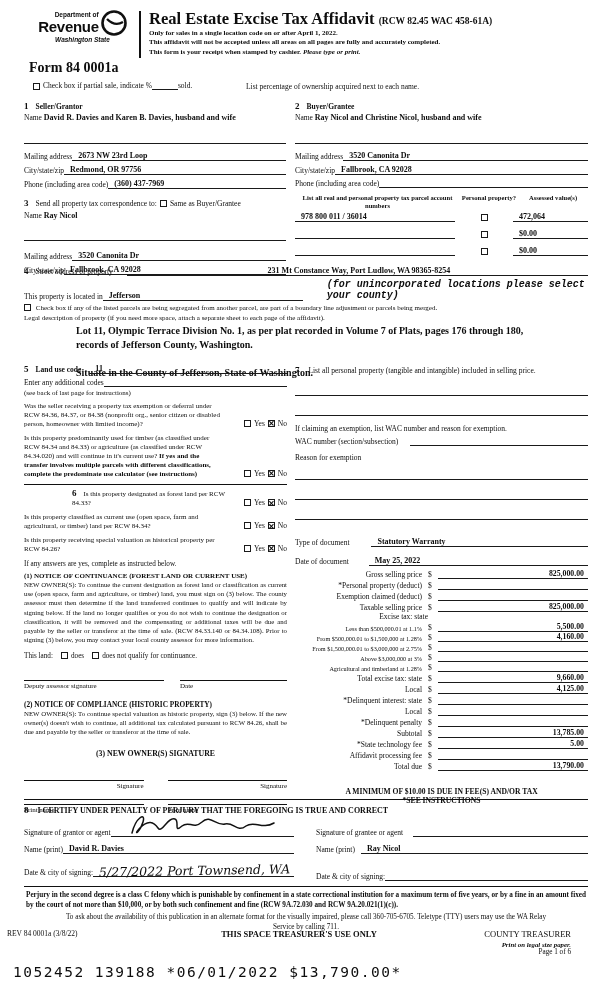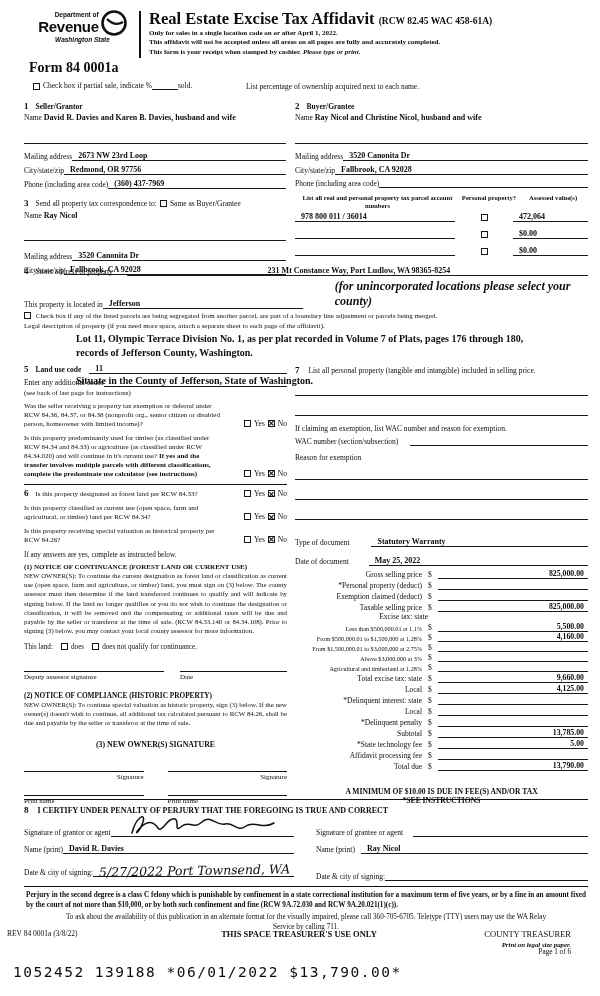--- a/index.html
+++ b/index.html
@@ -162,21 +162,21 @@
 
   <div class="abs" style="left:24px; top:266px; width:564px;">
     <div class="r">
       <span class="secno">4</span>
       <span class="lbl">Street address of property</span>
       <span class="u" style="margin-left:14px;text-align:center;"><span class="val">231 Mt Constance Way, Port Ludlow, WA  98365-8254</span></span>
     </div>
     <div class="r" style="margin-top:3px;">
       <span class="lbl">This property is located in</span>
       <span class="u noflex" style="width:200px;"><span class="val">Jefferson</span></span>
-      <span class="b i" style="font-size:12px; margin-left:32px;">(for unincorporated locations please select your county)</span>
+      <span class="b i" style="font-size:10px; margin-left:24px;font-family:Liberation Mono, monospace;">(for unincorporated locations please select your county)</span>
     </div>
     <div style="margin-top:3px; font-size:7px;">
       <span class="cb" style="margin-left:0;"></span>
       <span>Check box if any of the listed parcels are being segregated from another parcel, are part of a boundary line adjustment or parcels being merged.</span>
     </div>
     <div style="margin-top:2px; font-size:7px;">Legal description of property (if you need more space, attach a separate sheet to each page of the affidavit).</div>
     <div class="b" style="margin:2px 40px 0 52px; font-size:10px; line-height:1.35;">Lot 11, Olympic Terrace Division No. 1, as per plat recorded in Volume 7 of Plats, pages 176 through 180, records of Jefferson County, Washington.</div>
     <div class="b" style="margin:16px 0 0 52px; font-size:10px;">Situate in the County of Jefferson, State of Washington.</div>
   </div>
 
@@ -210,21 +210,21 @@
             <span class="cb"></span>
             <span>Yes</span>
             <span class="cb ck"></span>
             <span>No</span>
           </span>
         </div>
     </div>
 
     <div style="border-top:1.5px solid #111; margin-top:5px;"></div>
 
-    <div class="q-row" style="margin-top:3px;">
+    <div class="q-row" style="margin-top:3px;margin-left:48px;">
       <div class="q-text"><span class="secno">6</span><span>Is this property designated as forest land per RCW 84.33?</span></div>
       <div class="q-yn">
           <span class="yn">
             <span class="cb"></span>
             <span>Yes</span>
             <span class="cb ck"></span>
             <span>No</span>
           </span>
         </div>
     </div>

